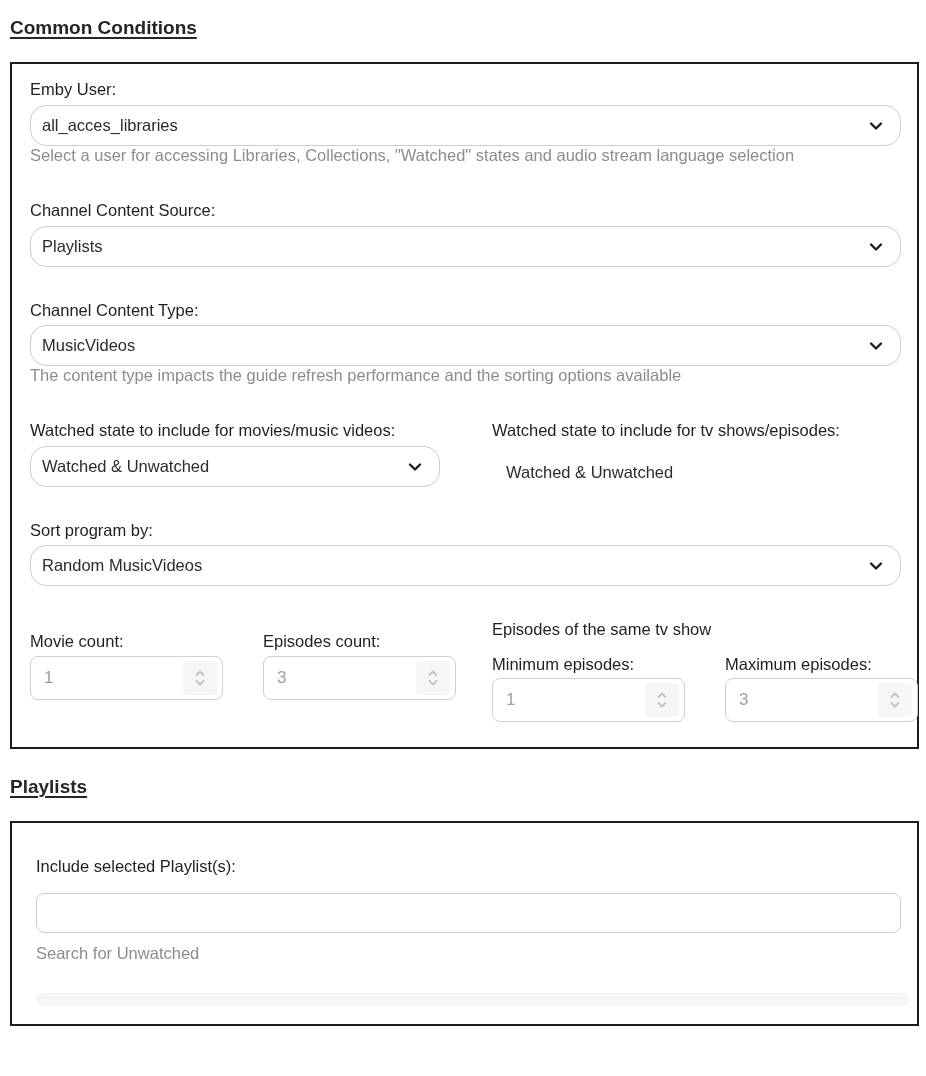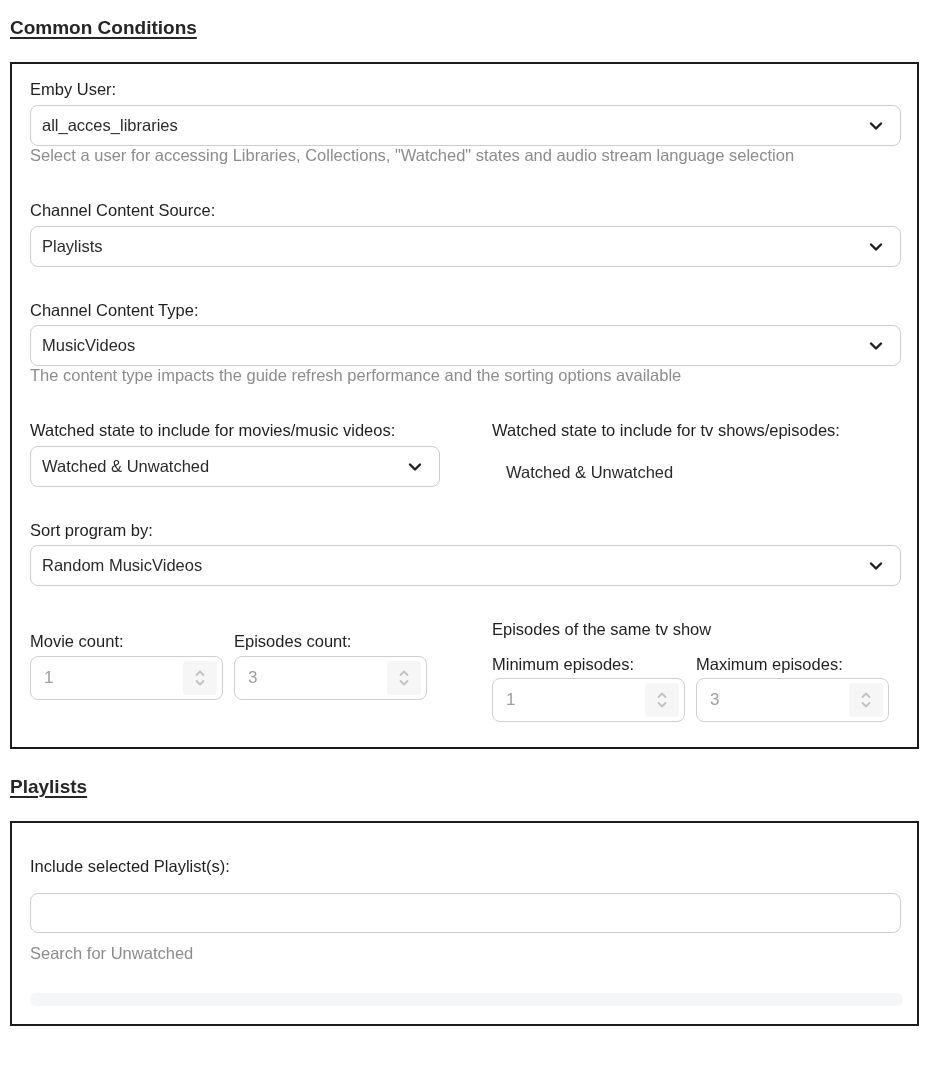--- a/index.html
+++ b/index.html
@@ -15,30 +15,30 @@
     color: #262626; text-decoration: underline;
     text-underline-offset: 3px; text-decoration-thickness: 2px;
     margin: 16px 0 0 10px;
   }
   .panel {
     border: 2px solid #1c1c1c;
     background: #ffffff;
     margin: 22px 7px 0 10px;
   }
   .panel-1 { padding: 15px 16px 25px 18px; }
-  .panel-2 { padding: 33px 16px 18px 18px; }
+  .panel-2 { padding: 33px 16px 18px 24px; }
 
   .field-label { font-size: 16.5px; line-height: 20px; color: #1f1f1f; }
   .helper-text { font-size: 16.5px; line-height: 19px; color: #8c8c8c; }
 
   .select-box {
     margin-top: 6px;
     height: 41px;
     border: 1px solid #cccccc;
-    border-radius: 8px;
+    border-radius: 16px;
     background: #ffffff;
     display: flex; align-items: center; justify-content: space-between;
     padding: 0 14px 0 11px;
     cursor: pointer;
   }
   .select-box .select-value { font-size: 16.5px; color: #2b2b2b; }
   .chevron-svg { display: block; }
 
   .mt-35 { margin-top: 35px; }
   .mt-33 { margin-top: 33px; }
@@ -49,21 +49,21 @@
   .col-left  { width: 462px; flex: 0 0 462px; }
   .col-right { flex: 1; }
   .col-left .select-box { width: 410px; }
 
   .plain-value {
     font-size: 16.5px; color: #2b2b2b;
     margin-top: 23px; padding-left: 14px;
   }
 
   .wrap-label { font-size: 16.5px; line-height: 23px; color: #1f1f1f; }
-  .sub-cols { display: flex; gap: 11px; }
+  .sub-cols { display: flex; gap: 40px; }
   .sub-col { width: 193px; flex: 0 0 193px; }
   .sub-label-row-l { margin-top: 13px; }
   .sub-label-row-r { margin-top: 13px; }
 
   .num-field {
     margin-top: 5px;
     height: 44px;
     border: 1px solid #cfcfcf;
     border-radius: 8px;
     background: #ffffff;

